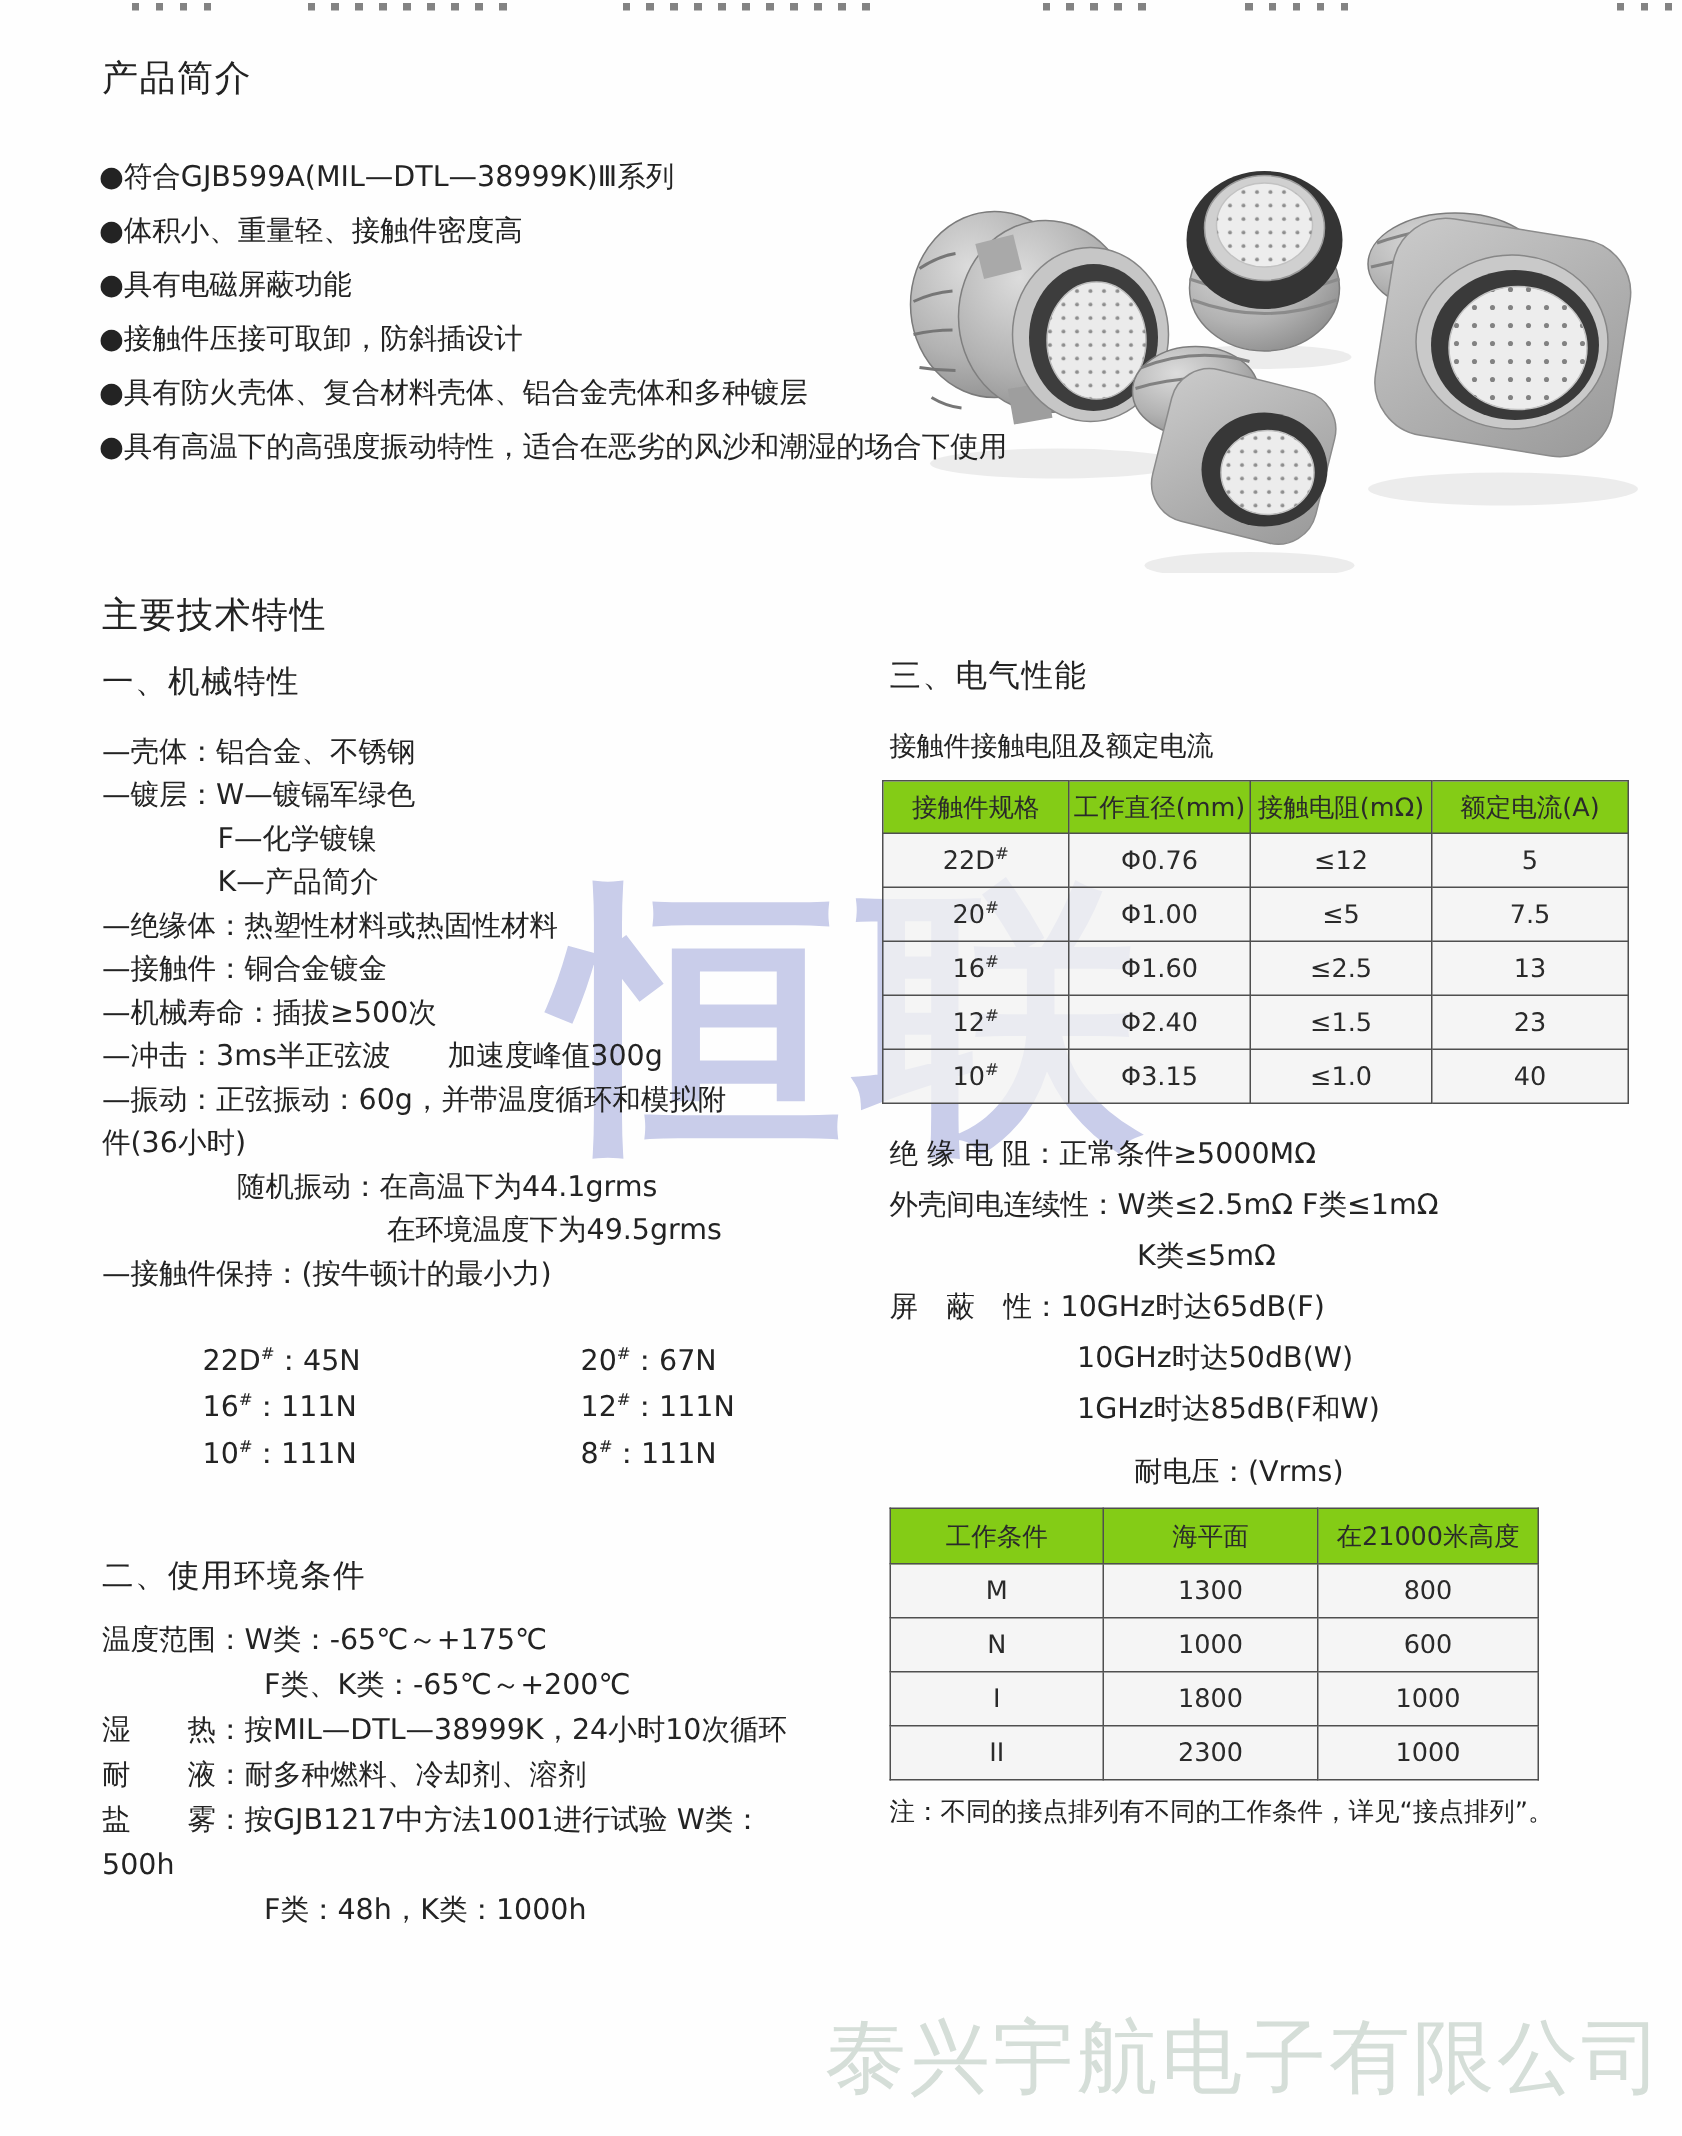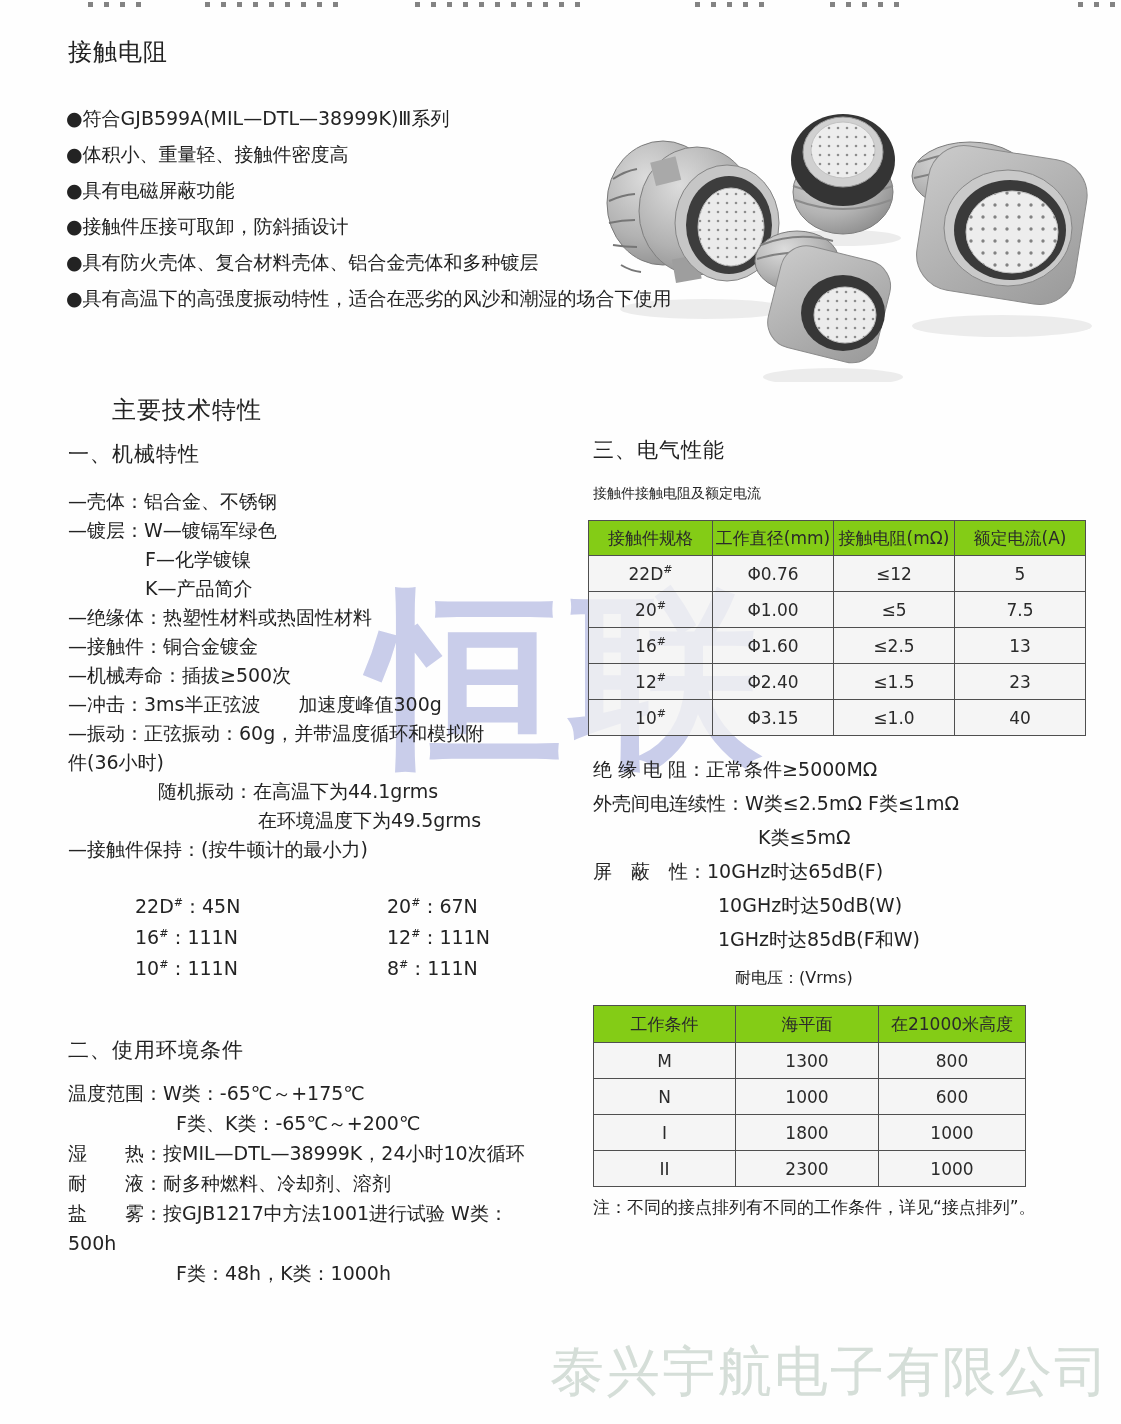--- a/index.html
+++ b/index.html
@@ -44,42 +44,42 @@
   
   table{border-collapse:collapse;table-layout:fixed;font-size:17px;color:#2a2a2a;}
   th,td{border:1.5px solid #4f4f4f;text-align:center;vertical-align:middle;padding:0;}
   th{background:#84cc16;font-weight:normal;height:34px;}
   td{background:rgba(243,243,243,0.80);height:35px;}
   .t1{position:absolute;left:588px;top:520px;width:497px;}
   .t1 col.c1{width:124px}.t1 col.c2{width:121px}.t1 col.c3{width:121px}.t1 col.c4{width:131px}
   .t2{position:absolute;left:593px;top:1005px;width:432px;}
   .t2 col.c1{width:142px}.t2 col.c2{width:143px}.t2 col.c3{width:147px}
   .t2 th{height:36px;}
-  .voltage-title{position:absolute;left:735px;top:968px;font-size:16px;white-space:nowrap;}
+  .voltage-title{position:absolute;left:756px;top:968px;font-size:19px;white-space:nowrap;}
   .note{position:absolute;left:593px;top:1196px;font-size:17px;white-space:nowrap;}
   .photo{position:absolute;left:600px;top:82px;}
 </style>
 </head>
 <body>
 
 <div class="page">
 
   <div>
     <span class="frag" style="left:88px;width:60px;"></span>
     <span class="frag" style="left:205px;width:140px;"></span>
     <span class="frag" style="left:415px;width:170px;"></span>
     <span class="frag" style="left:695px;width:70px;"></span>
     <span class="frag" style="left:830px;width:75px;"></span>
     <span class="frag" style="left:1078px;width:42px;"></span>
   </div>
 
   <div class="wm-center">恒联</div>
   <div class="wm-bottom">泰兴宇航电子有限公司</div>
 
-  <div class="abs z h-big" style="left:68px;top:36px;">接触电阻</div>
+  <div class="abs z h-big" style="left:68px;top:36px;">产品简介</div>
   <div class="abs z bullets" style="left:66px;top:100px;">
     <div>●符合GJB599A(MIL—DTL—38999K)Ⅲ系列</div>
     <div>●体积小、重量轻、接触件密度高</div>
     <div>●具有电磁屏蔽功能</div>
     <div>●接触件压接可取卸，防斜插设计</div>
     <div>●具有防火壳体、复合材料壳体、铝合金壳体和多种镀层</div>
     <div>●具有高温下的高强度振动特性，适合在恶劣的风沙和潮湿的场合下使用</div>
   </div>
 
   <svg class="photo" width="510" height="300" viewBox="0 0 510 300">
@@ -139,21 +139,21 @@
       <ellipse cx="-32" cy="-48" rx="58" ry="34" fill="url(#gBody)" stroke="#7c7c7c"></ellipse>
       <path d="M-84,-62 q52,-18 104,-6 M-88,-46 q54,-14 108,-4" stroke="#828282" fill="none" stroke-width="2"></path>
       <rect x="-80" y="-72" width="160" height="146" rx="36" fill="url(#gFlange)" stroke="#8b8b8b" transform="rotate(9)"></rect>
       <ellipse cx="6" cy="4" rx="64" ry="58" fill="#c9c9c9" stroke="#878787"></ellipse>
       <ellipse cx="8" cy="6" rx="56" ry="50" fill="#3a3a3a"></ellipse>
       <ellipse cx="10" cy="8" rx="46" ry="41" fill="#ededed" stroke="#c4c4c4"></ellipse>
       <ellipse cx="10" cy="8" rx="46" ry="41" fill="url(#pins2)"></ellipse>
     </g>
   </svg>
 
-  <div class="abs z h-big" style="left:68px;top:394px;margin-left:44px;">主要技术特性</div>
+  <div class="abs z h-big" style="left:68px;top:394px;">主要技术特性</div>
   <div class="abs z h-sub" style="left:68px;top:440px;">一、机械特性</div>
 
   <div class="abs z lines" style="left:68px;top:487px;width:515px;">
     <div>—壳体：铝合金、不锈钢</div>
     <div>—镀层：W—镀镉军绿色</div>
     <div class="ind77">F—化学镀镍</div>
     <div class="ind77">K—产品简介</div>
     <div>—绝缘体：热塑性材料或热固性材料</div>
     <div>—接触件：铜合金镀金</div>
     <div>—机械寿命：插拔≥500次</div>
@@ -185,21 +185,21 @@
     <div>温度范围：W类：-65℃～+175℃</div>
     <div class="ind108">F类、K类：-65℃～+200℃</div>
     <div>湿　　热：按MIL—DTL—38999K，24小时10次循环</div>
     <div>耐　　液：耐多种燃料、冷却剂、溶剂</div>
     <div>盐　　雾：按GJB1217中方法1001进行试验  W类：</div>
     <div>500h</div>
     <div class="ind108">F类：48h，K类：1000h</div>
   </div>
 
   <div class="abs z h-sub" style="left:593px;top:436px;">三、电气性能</div>
-  <div class="abs z" style="left:593px;top:485px;font-size:14px;">接触件接触电阻及额定电流</div>
+  <div class="abs z" style="left:593px;top:485px;font-size:18px;">接触件接触电阻及额定电流</div>
 
   <table class="t1 z">
     <colgroup>
         <col class="c1">
         <col class="c2">
         <col class="c3">
         <col class="c4">
       </colgroup>
     <thead>
       <tr>

